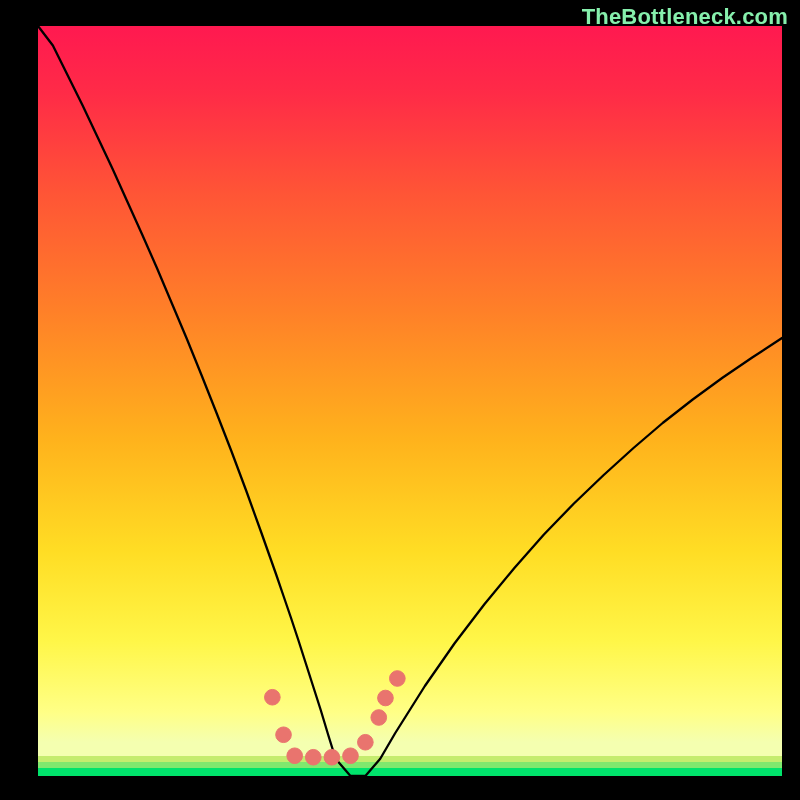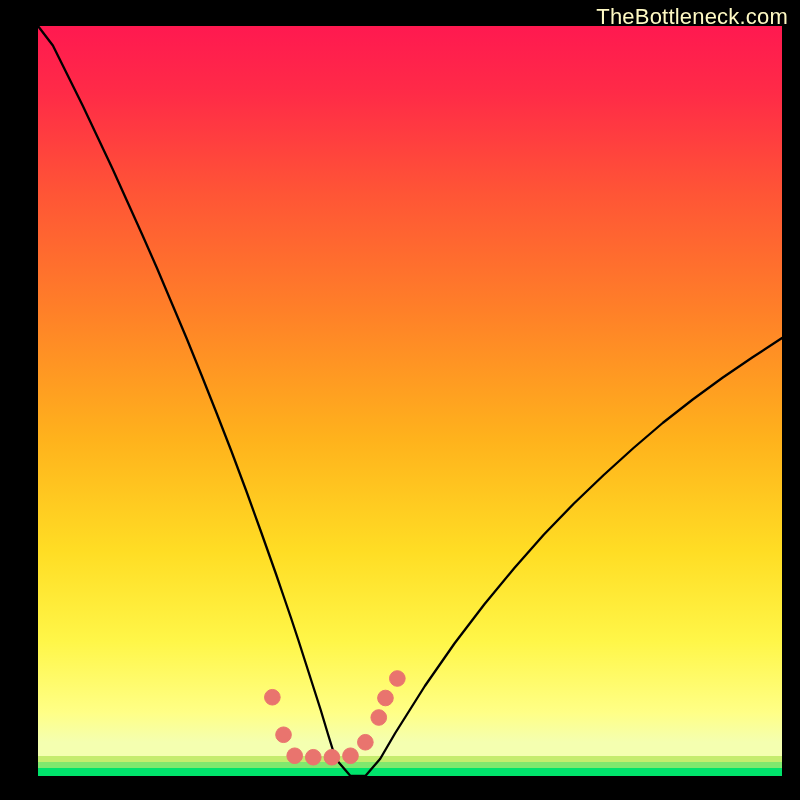--- a/index.html
+++ b/index.html
@@ -18,22 +18,22 @@
   }
   svg {
     display: block;
   }
   .watermark {
     position: absolute;
     top: 4px;
     right: 12px;
     font-family: Arial, Helvetica, sans-serif;
     font-size: 22px;
-    font-weight: 400;
-    color: #fef9c3;
+    font-weight: 700;
+    color: #86efac;
     letter-spacing: 0.2px;
   }
 </style>
 </head>
 <body>
 <div id="wrap">
 
 <svg id="chart" width="800" height="800" viewBox="0 0 800 800">
   <defs>
     <linearGradient id="grad" x1="0" y1="0" x2="0" y2="1">

